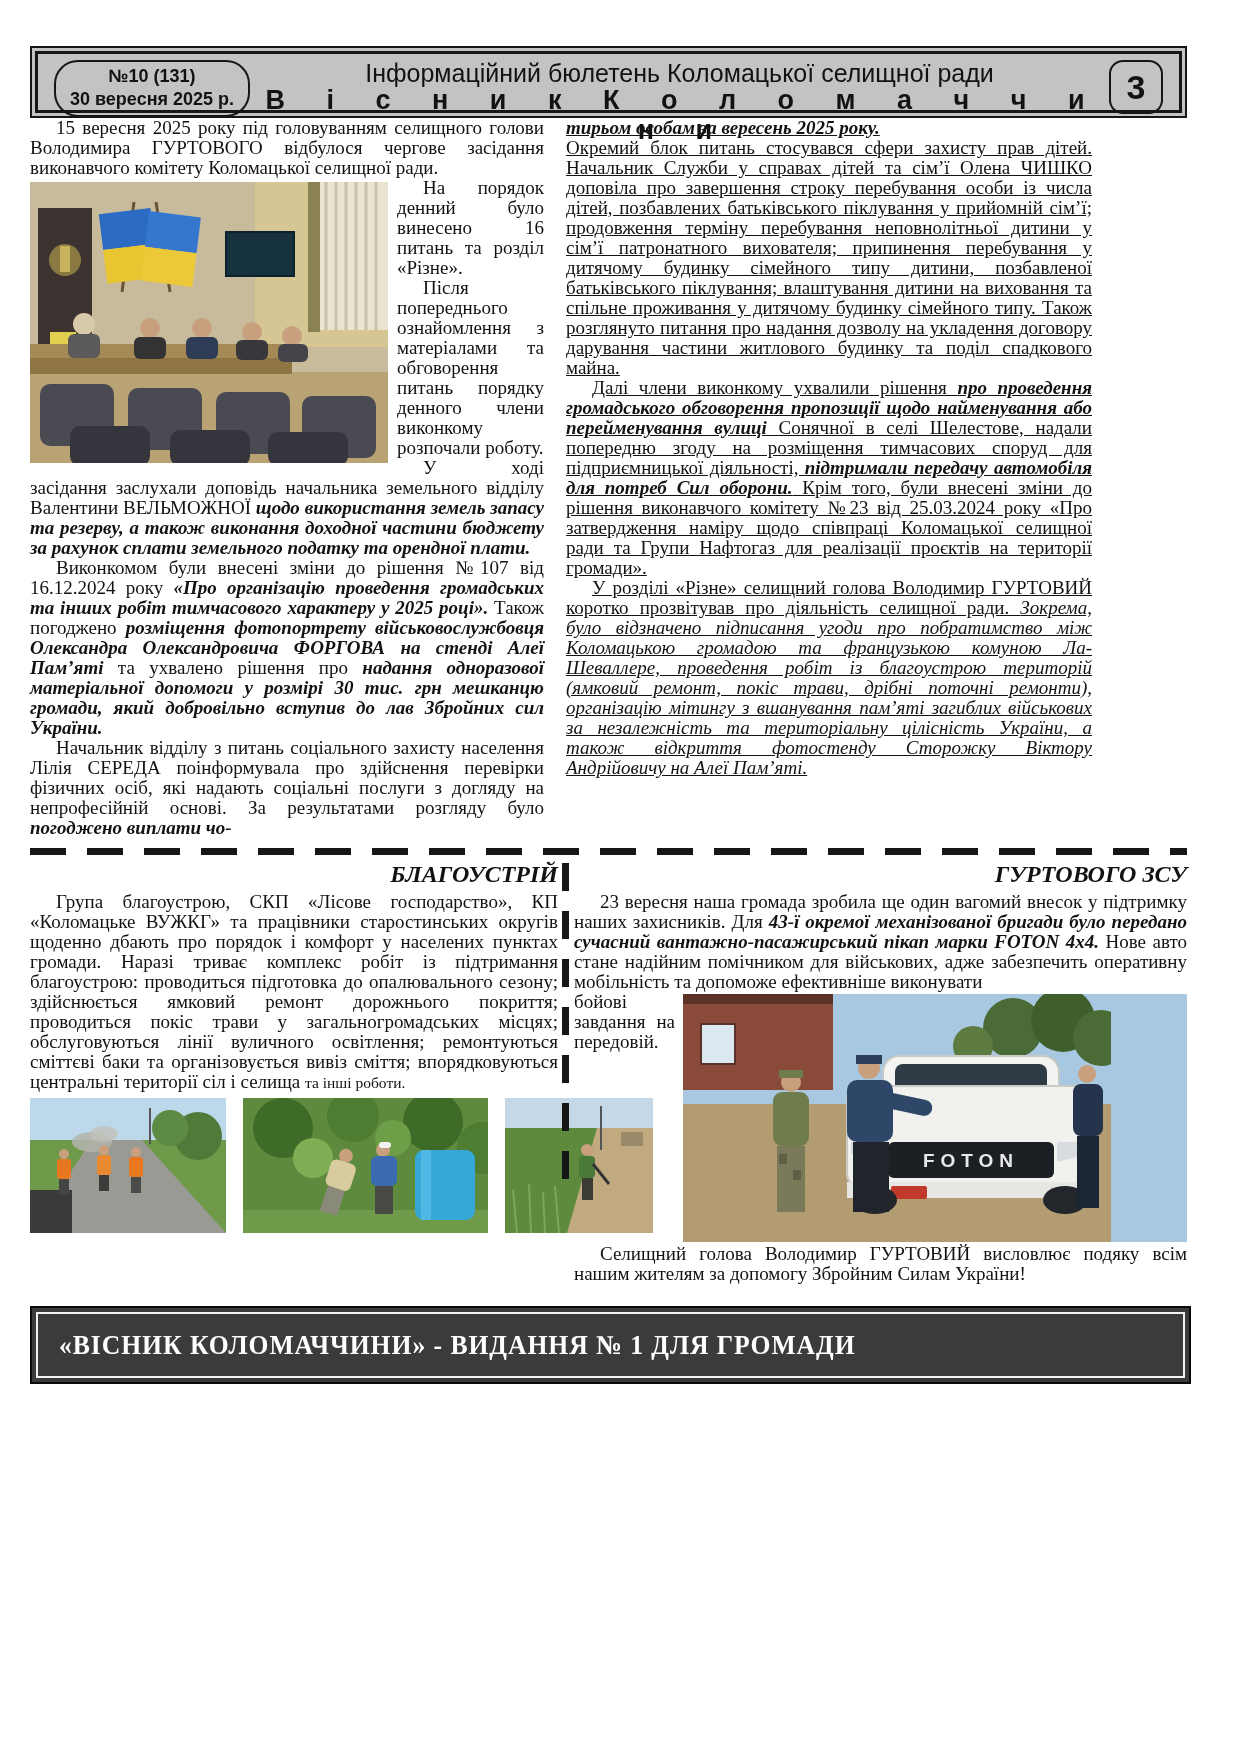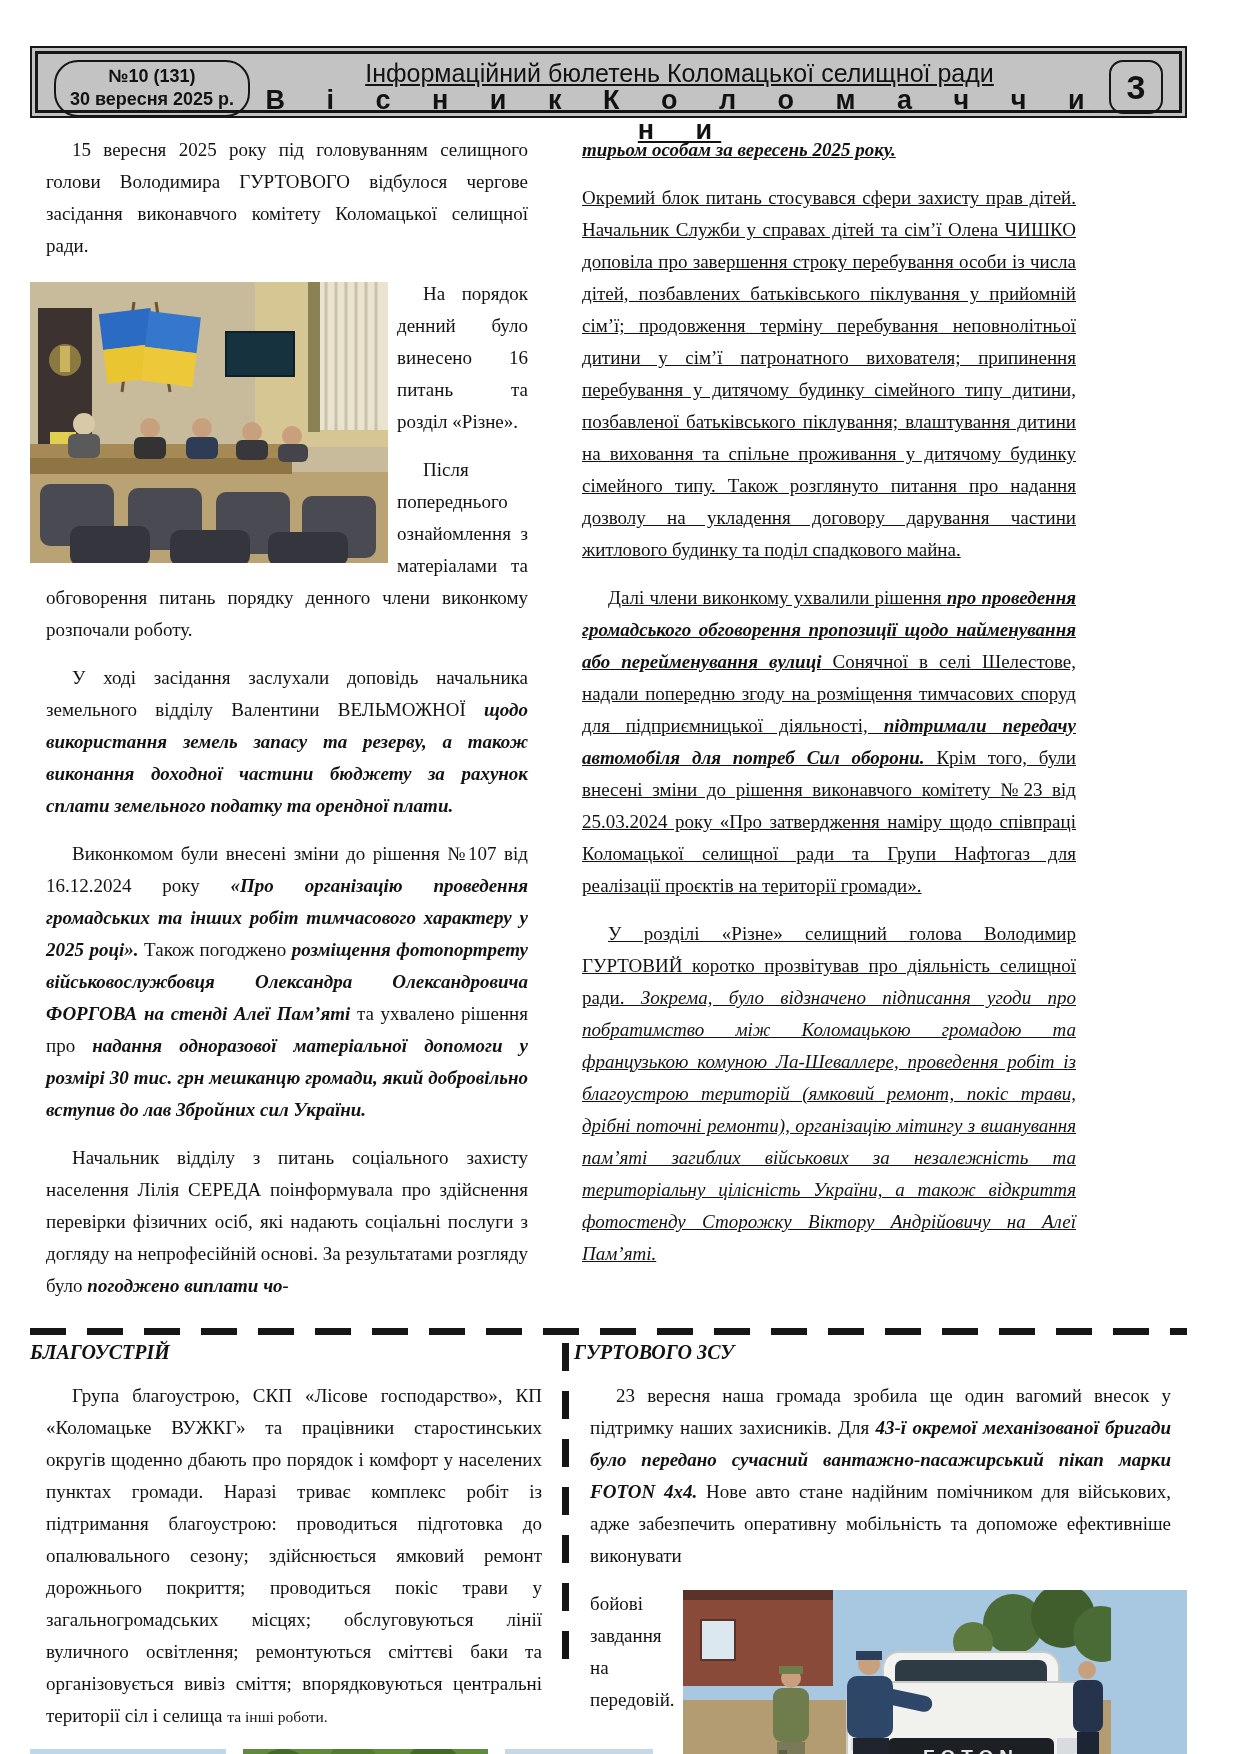--- a/index.html
+++ b/index.html
@@ -12,35 +12,35 @@
   
   .masthead{border:2px solid #161616;background:#c3c3c3;padding:3px;}
   .masthead-inner{
     border:3px solid #161616;background:#c3c3c3;
     display:flex;align-items:flex-start;padding:6px 16px;height:62px;box-sizing:border-box;
   }
   .issue-box{
     border:2px solid #161616;border-radius:24px;padding:3px 14px;text-align:center;
     font-family:"Liberation Sans",sans-serif;font-weight:bold;font-size:18px;line-height:1.3;white-space:nowrap;
   }
-  .masthead-title{flex:1;text-align:center;font-family:"Liberation Sans",sans-serif;text-decoration:underline;}
+  .masthead-title{flex:1;text-align:center;font-family:"Liberation Sans",sans-serif;}
   .masthead-title .l1{font-size:25px;line-height:1.05;}
   .masthead-title .l2{font-size:27px;font-weight:bold;letter-spacing:9px;word-spacing:16px;line-height:1.1;}
   .page-num{
     border:2px solid #161616;border-radius:14px;width:50px;height:50px;flex:0 0 auto;
     display:flex;align-items:center;justify-content:center;
     font-family:"Liberation Sans",sans-serif;font-weight:bold;font-size:34px;
   }
 
   
   .headline{text-align:center;font-weight:bold;font-size:22.5px;margin:15px 0 7px 0;letter-spacing:.2px;}
   .article{display:flex;gap:22px;width:1062px;}
   .col-left{width:514px;}
   .col-right{width:526px;text-decoration:underline;}
-  p.art{margin:16px;text-align:justify;font-size:19px;line-height:32px;}
+  p.art{margin:0;text-align:justify;font-size:19px;line-height:20px;}
   .ind{text-indent:26px;}
   .bi{font-weight:bold;font-style:italic;}
   .i{font-style:italic;}
   .sm{font-size:15.5px;}
 
   .meeting-photo{float:left;width:358px;height:281px;margin:4px 9px 2px 0;background:#c8bb9b;}
   .meeting-photo svg{display:block;}
 
   
   .h-dashes{
@@ -49,21 +49,21 @@
   }
   .v-dashes{
     width:7px;flex:0 0 auto;height:330px;margin:4px 5px 0 4px;
     background:repeating-linear-gradient(180deg,#161616 0 28px,transparent 28px 48px);
   }
 
   
   .bottom{display:flex;align-items:flex-start;}
   .b-left{width:528px;flex:0 0 auto;}
   .b-right{flex:1;}
-  .sec-title{text-align:left;font-weight:bold;font-style:italic;font-size:20px;margin:2px 0 4px 0;}
+  .sec-title{text-align:right;font-weight:bold;font-style:italic;font-size:24px;margin:2px 0 4px 0;}
   .photo-row{display:flex;gap:17px;margin-top:5px;width:630px;}
   .photo-row .ph{flex:0 0 auto;}
   .truck-photo{float:right;width:504px;height:248px;margin:2px 0 2px 8px;background:#a8c8e2;}
 
   
   .footer{
     margin-top:22px;border:2px solid #0a0a0a;background:#3b3b3b;padding:4px;width:1149px;box-sizing:content-box;
   }
   .footer-inner{
     border:2px solid #f2f2f2;height:62px;display:flex;align-items:center;justify-content:flex-start;

